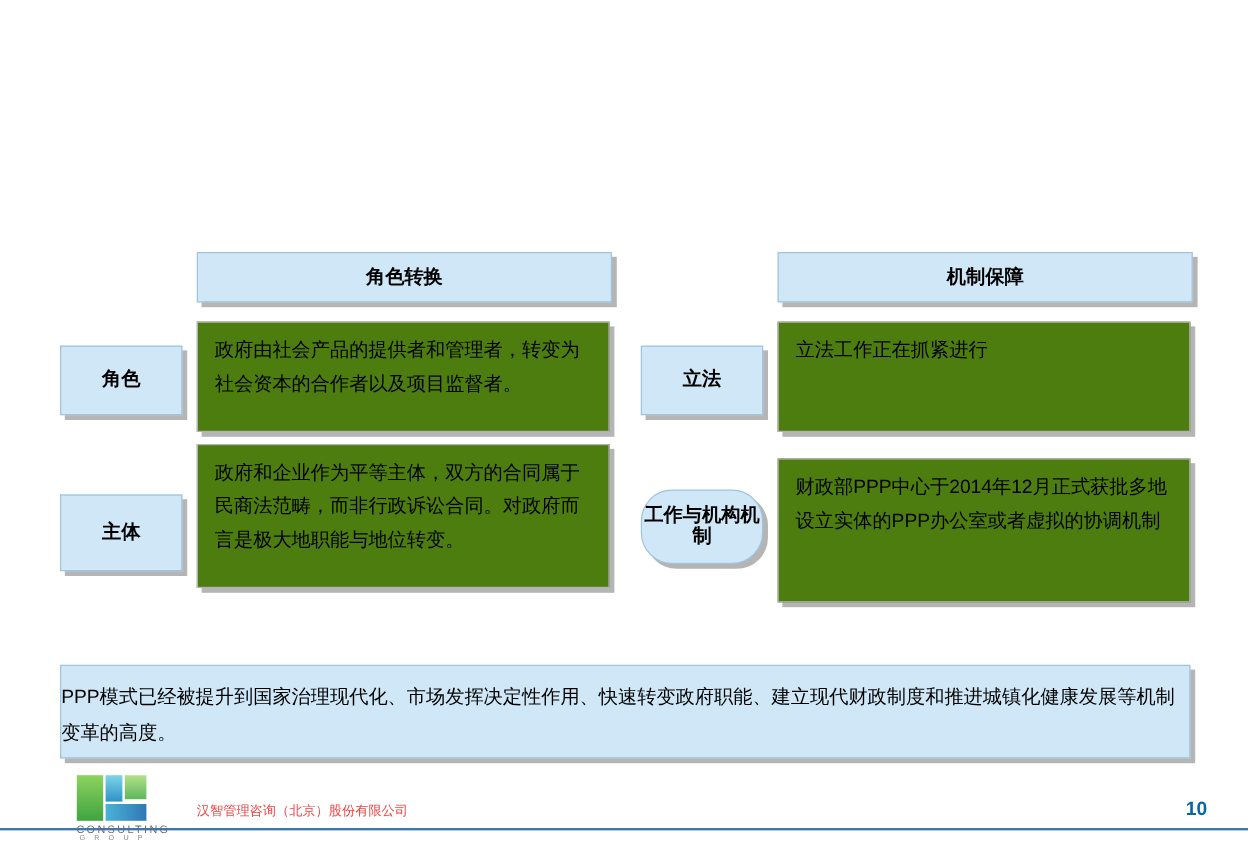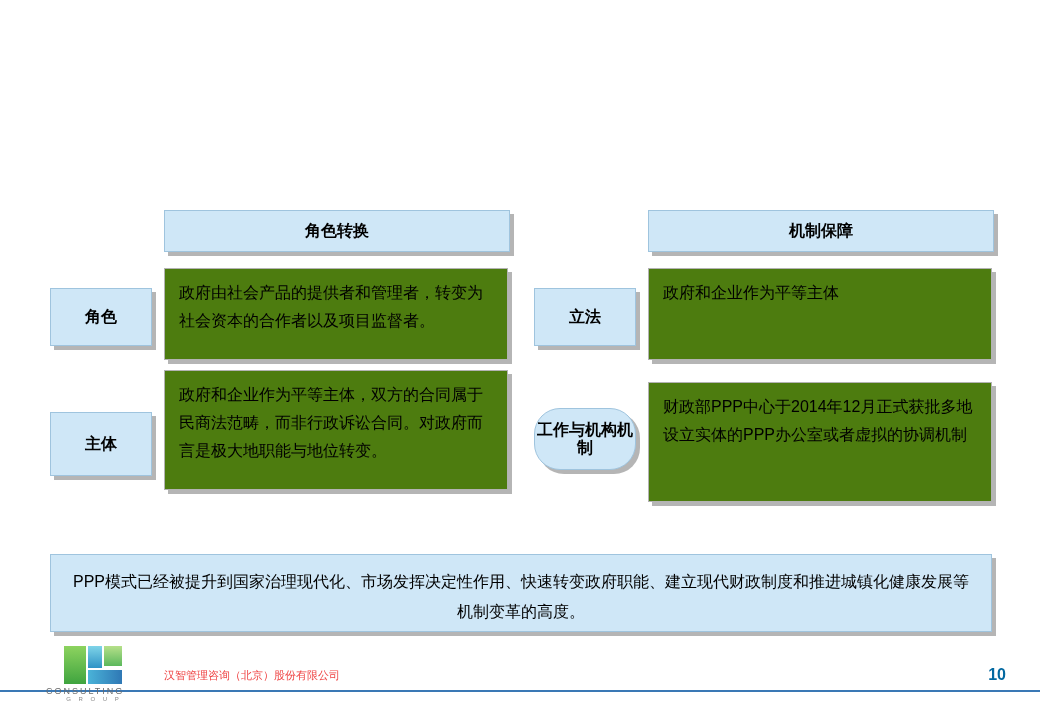--- a/index.html
+++ b/index.html
@@ -87,25 +87,25 @@
   #summary-box {
     position: absolute;
     left: 50px;
     top: 554px;
     width: 942px;
     height: 78px;
     background: #cfe7f7;
     border: 1px solid #9fc4de;
     box-shadow: 4px 4px 0 rgba(120,120,120,0.55);
     box-sizing: border-box;
-    padding: 12px 16px;
+    padding: 12px 0;
     font-size: 16px;
     color: #000000;
     line-height: 1.85;
-    text-align: center;
+    text-align: left;
   }
 
   
   #footer-rule {
     position: absolute;
     left: 0;
     top: 690px;
     width: 1040px;
     height: 2px;
     background: #3a78b5;
@@ -154,21 +154,21 @@
   }
   #logo .mark .g4 {
     position: absolute; left: 40px; top: 0; width: 18px; height: 20px;
     background: linear-gradient(180deg, #b6e08a, #5cb85c);
   }
   #logo .logo-word {
     position: absolute;
     left: 0;
     top: 40px;
     width: 96px;
-    text-align: left;
+    text-align: right;
     font-size: 9px;
     letter-spacing: 2px;
     color: #6b6b6b;
   }
   #logo .logo-sub {
     position: absolute;
     left: 0;
     top: 50px;
     width: 96px;
     text-align: center;
@@ -197,21 +197,21 @@
   <div class="content-box" id="box-role-text">政府由社会产品的提供者和管理者，转变为社会资本的合作者以及项目监督者。</div>
 
   <div class="label-box" id="label-subject">
     <span>主体</span>
   </div>
   <div class="content-box" id="box-subject-text">政府和企业作为平等主体，双方的合同属于民商法范畴，而非行政诉讼合同。对政府而言是极大地职能与地位转变。</div>
 
   <div class="label-box" id="label-legislation">
     <span>立法</span>
   </div>
-  <div class="content-box" id="box-legislation-text">政府和企业作为平等主体</div>
+  <div class="content-box" id="box-legislation-text">立法工作正在抓紧进行</div>
 
   <div class="label-box" id="label-workorg">
     <span>工作与机构机制</span>
   </div>
   <div class="content-box" id="box-workorg-text">财政部PPP中心于2014年12月正式获批多地设立实体的PPP办公室或者虚拟的协调机制</div>
 
   <div id="summary-box">PPP模式已经被提升到国家治理现代化、市场发挥决定性作用、快速转变政府职能、建立现代财政制度和推进城镇化健康发展等机制变革的高度。</div>
 
   <div id="footer-rule"></div>
 

